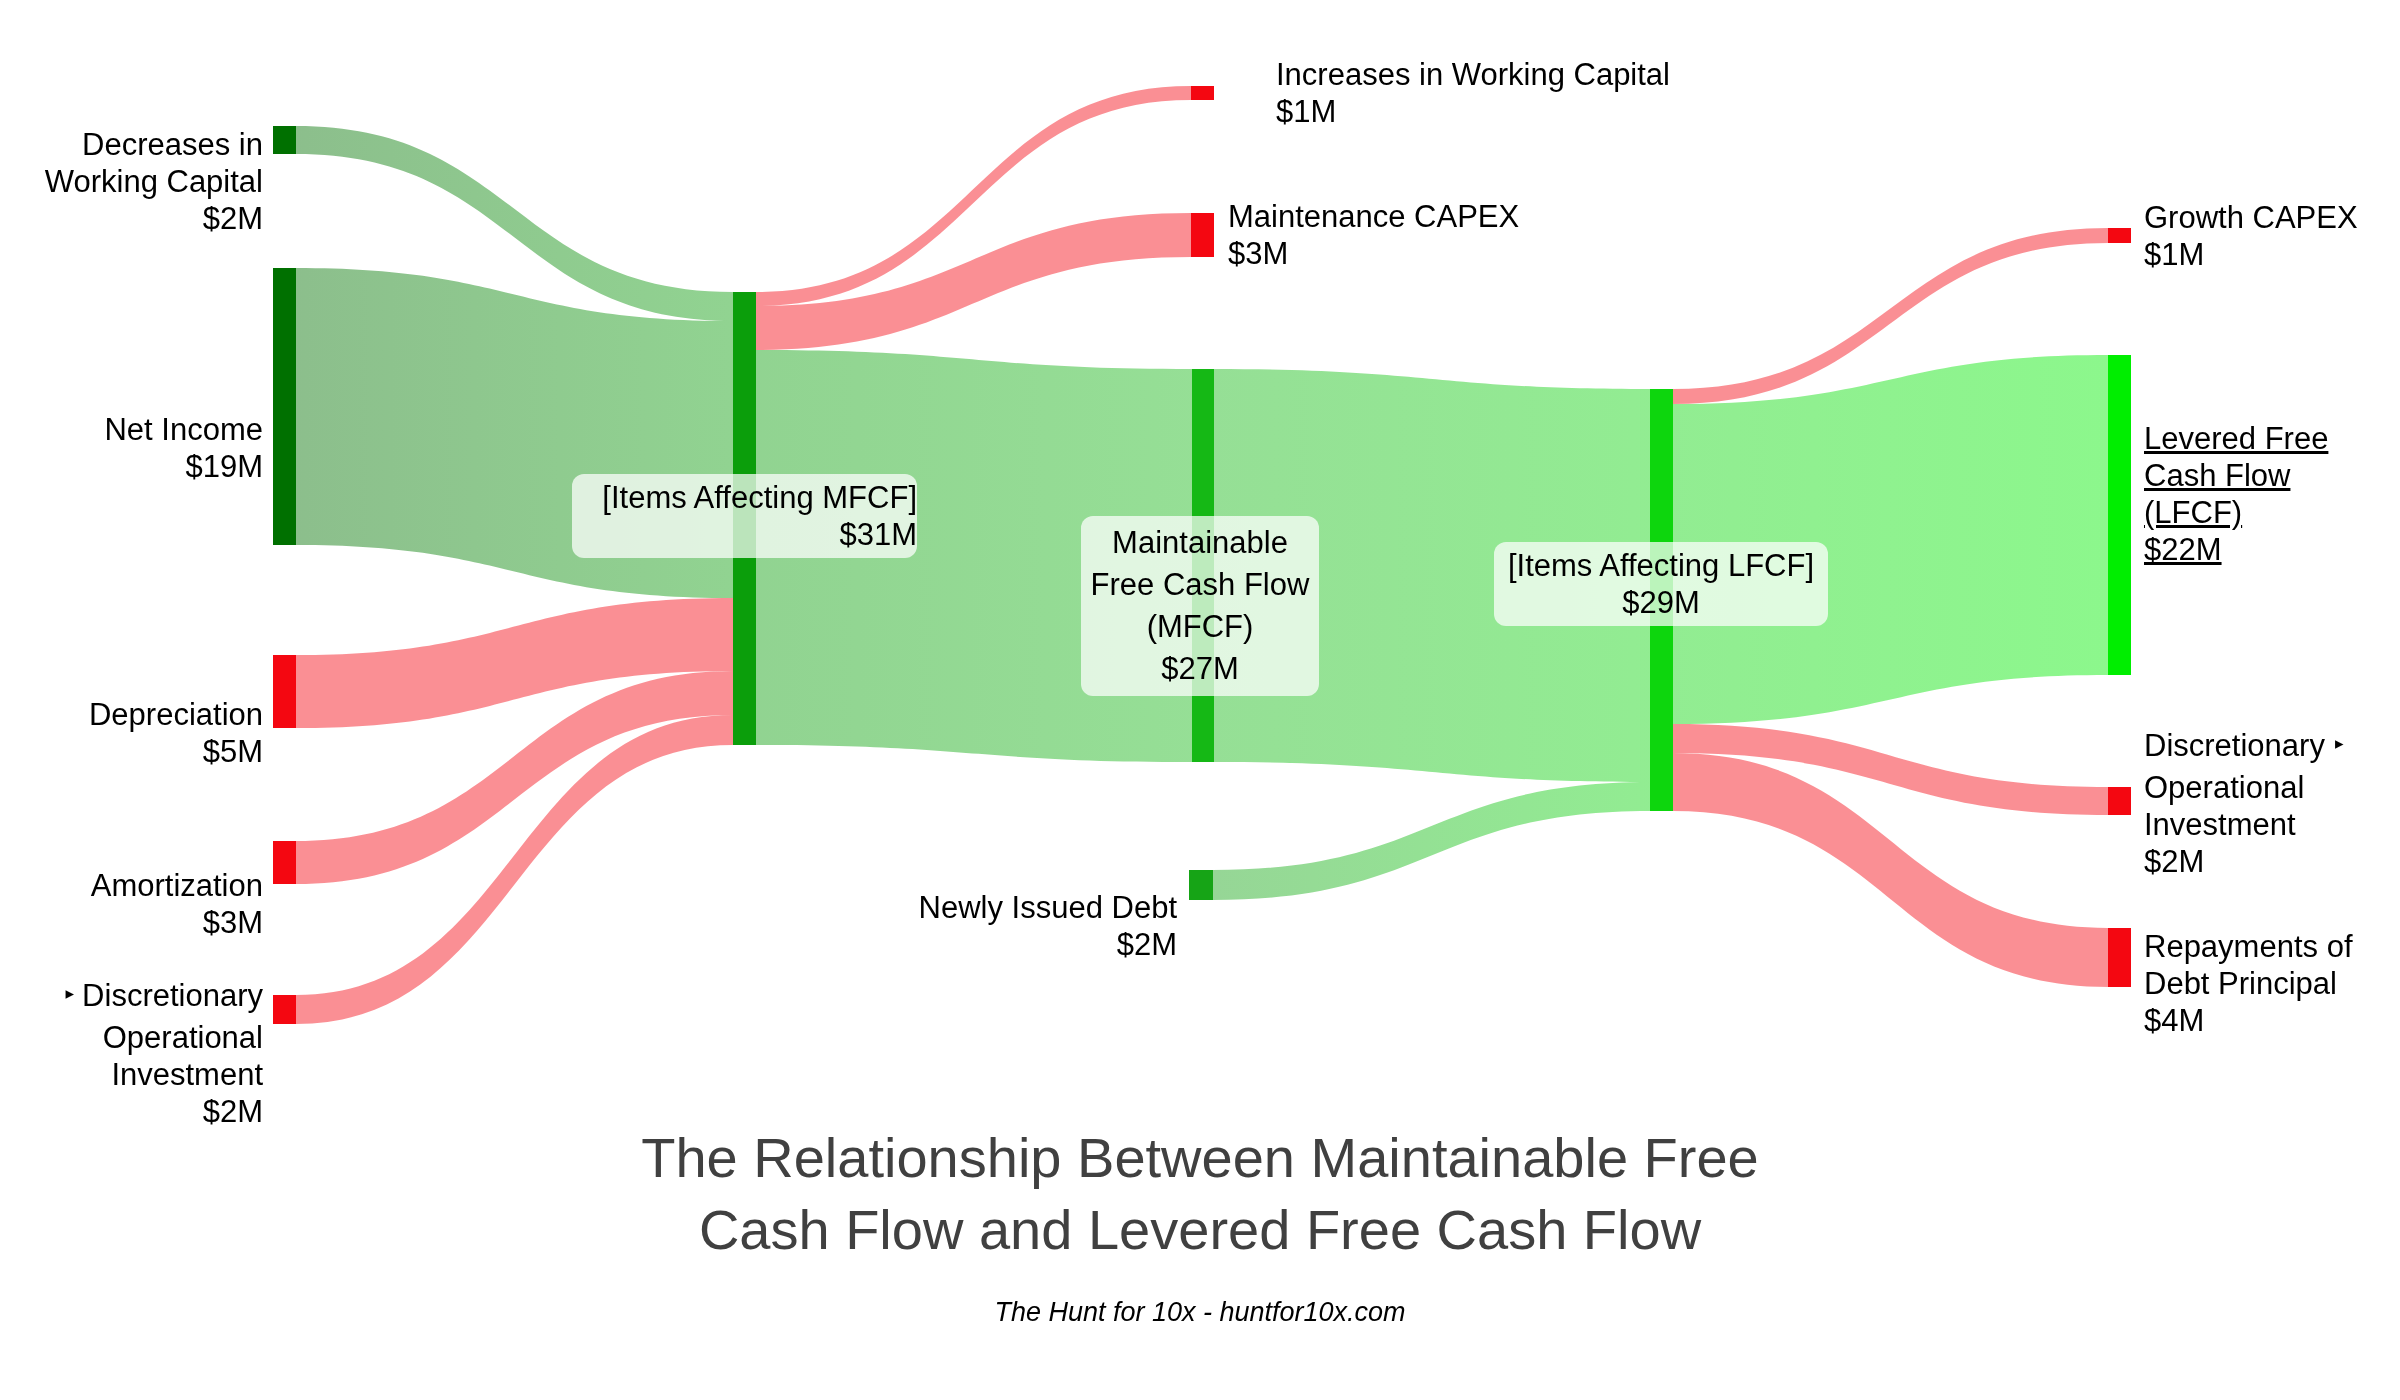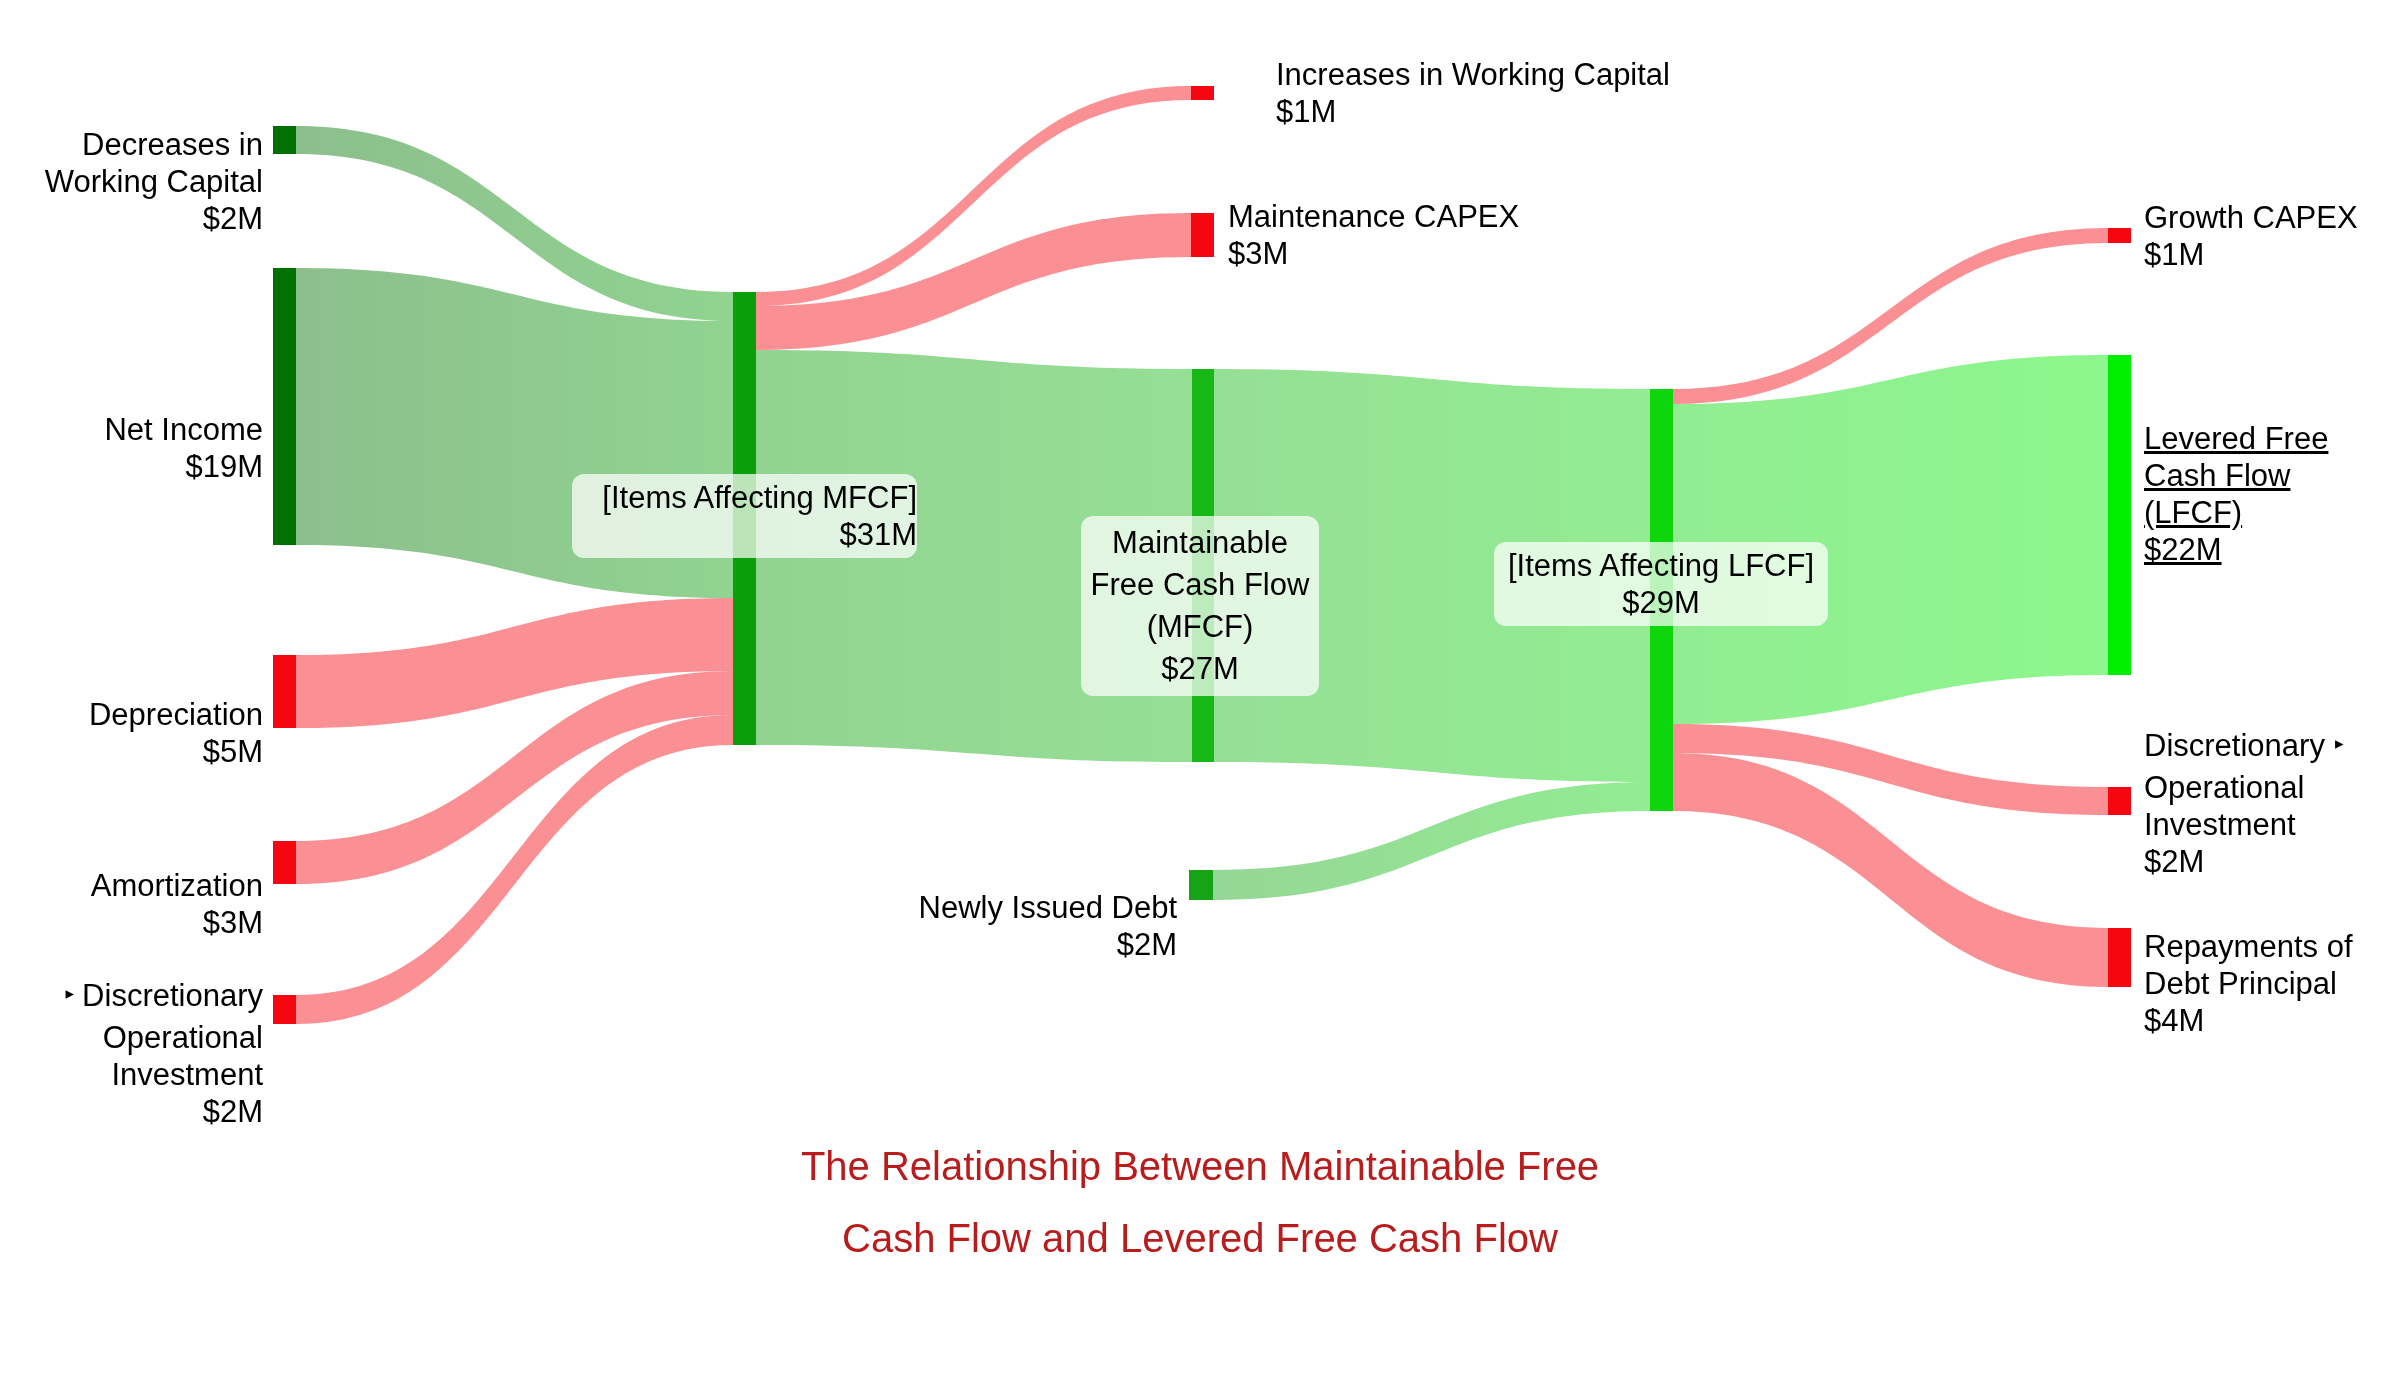--- a/index.html
+++ b/index.html
@@ -35,24 +35,23 @@
     color:#000;
     font-size:31px;
     line-height:37px;
     padding:5px 0;
   }
   .labelbox.tall{line-height:42px;padding:6px 0;}
   .chart-title{
     position:absolute;
     left:0;right:0;
     text-align:center;
-    font-size:40px;
+    font-size:56px;
     line-height:72px;
-    color:#b91c1c;
-    margin-top:8px;
+    color:#404040;
   }
   .chart-footer{
     position:absolute;
     left:0;right:0;
     text-align:center;
     font-style:italic;
     font-size:27px;
     color:#000;
   }
 </style>
@@ -190,14 +189,17 @@
   </div>
   <div class="labelbox" style="left:1494px;top:542px;width:334px;">
     <div>[Items Affecting LFCF]</div>
     <div>$29M</div>
   </div>
 
   <div class="chart-title" style="top:1122px;">
     <div>The Relationship Between Maintainable Free</div>
     <div>Cash Flow and Levered Free Cash Flow</div>
   </div>
+  <div class="chart-footer" style="top:1297px;">
+    <span>The Hunt for 10x - huntfor10x.com</span>
+  </div>
 
 </div>
 
 </body></html>

